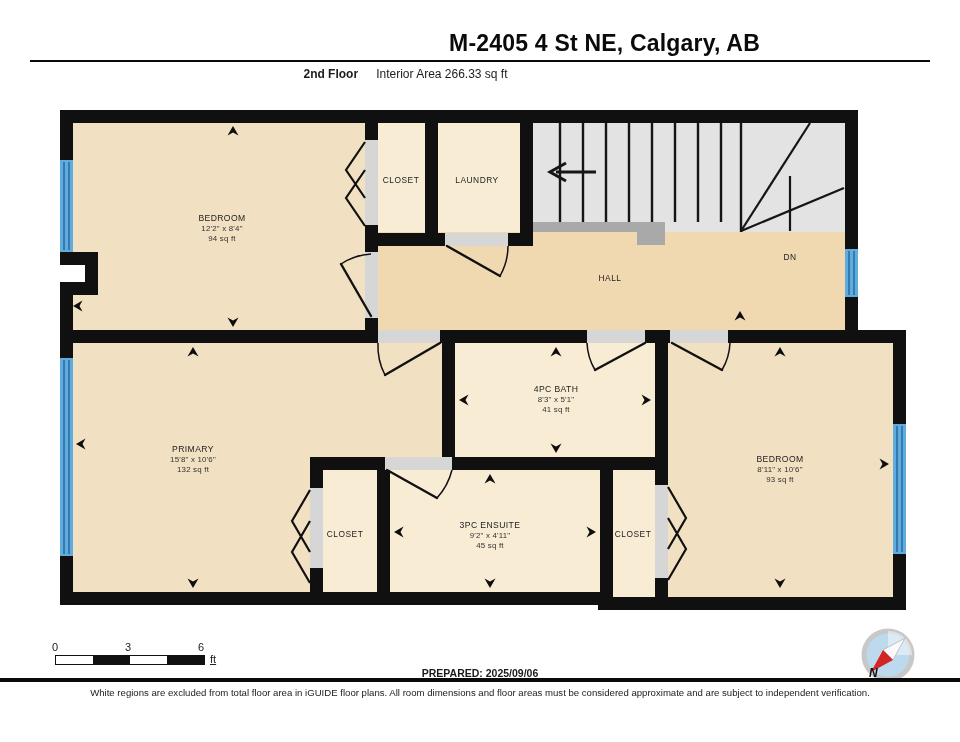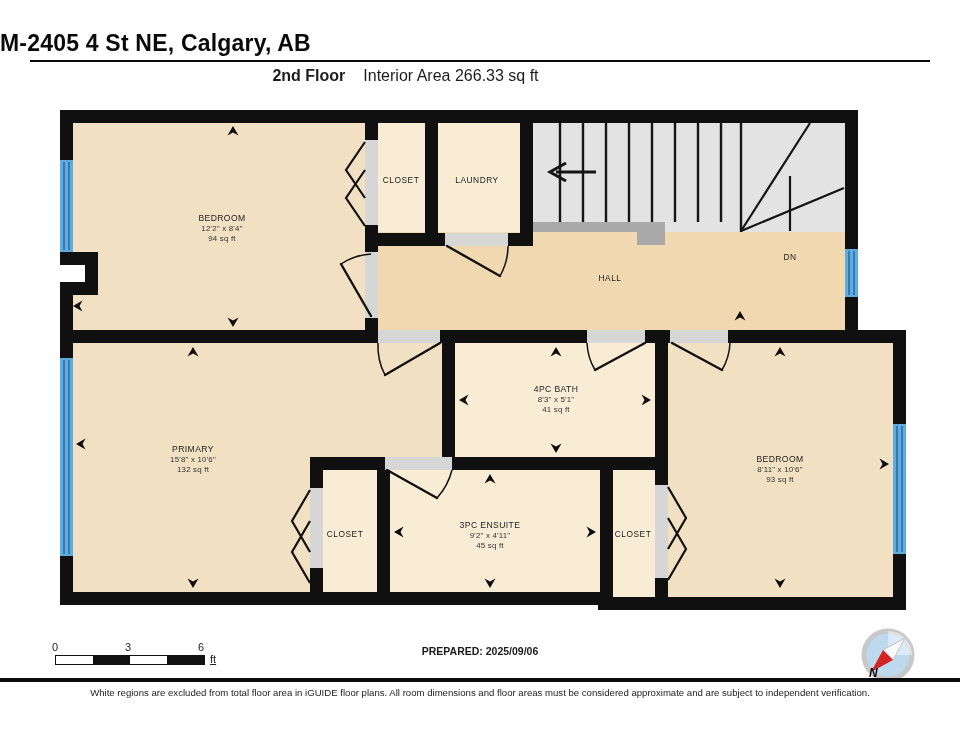--- a/index.html
+++ b/index.html
@@ -1,23 +1,23 @@
 <!DOCTYPE html>
 <html style="--wall: #101010; --floor_tan: #f2e0c2; --floor_cream: #f9ecd4; --floor_hall: #f0d9b0; --floor_stairs: #e3e3e3; --stair_nosing: #a9a9a9; --door_gap: #d6d6d6; --window_blue: #5face0; --window_stripe: #2d6e9e; --compass_red: #d42525; --compass_blue: #bcd9ee;"><head>
 <meta charset="utf-8">
 <style>
   html,body{margin:0;padding:0;background:#ffffff;}
   body{font-family:"Liberation Sans", sans-serif; color:#111;}
   #page{position:relative;width:960px;height:742px;background:#fff;overflow:hidden;}
 
-  .title{position:absolute;top:30px;left:0;width:760px;text-align:left;
+  .title{position:absolute;top:30px;left:0;width:760px;text-align:right;
          font-size:23px;font-weight:bold;letter-spacing:.2px;color:#0a0a0a;}
   .title-rule{position:absolute;top:60px;left:30px;width:900px;height:2px;background:#0a0a0a;}
   .subtitle{position:absolute;top:67px;left:0;width:811px;display:flex;justify-content:center;
-            align-items:center;gap:18px;font-size:16px;color:#1c1c1c;}
+            align-items:center;gap:18px;font-size:12px;color:#1c1c1c;}
   .subtitle .floor{font-weight:bold;}
 
   svg text{font-family:"Liberation Sans", sans-serif;}
   .room-name{font-size:8.6px;fill:#222;text-anchor:middle;letter-spacing:.4px;}
   .room-dims{font-size:7.9px;fill:#333;text-anchor:middle;letter-spacing:.2px;}
   .small-lbl{font-size:8.4px;fill:#222;text-anchor:middle;letter-spacing:.5px;}
 
   .floor-tan{fill:var(--floor_tan);}
   .floor-cream{fill:var(--floor_cream);}
   .floor-hall{fill:var(--floor_hall);}
@@ -36,21 +36,21 @@
   .arrow{fill:#0d0d0d;}
   .stair-arrow{stroke:#151515;stroke-width:3;fill:none;}
 
   .footer-scale{position:absolute;top:641px;left:55px;width:180px;font-size:11px;color:#222;}
   .scale-nums{position:relative;height:13px;}
   .scale-nums span{position:absolute;top:0;}
   .scale-bar{position:relative;margin-top:1px;width:148px;height:8px;border:1.2px solid #111;display:flex;}
   .scale-bar .seg{flex:1 0 auto;height:100%;}
   .seg.b{background:#111;} .seg.w{background:#fff;}
   .scale-ft{position:absolute;left:155px;top:12px;text-decoration:underline;}
-  .prepared{position:absolute;top:645px;left:0;width:960px;text-align:center;
+  .prepared{position:absolute;top:667px;left:0;width:960px;text-align:center;
             font-size:10.5px;font-weight:600;color:#1a1a1a;}
   .compass{position:absolute;top:626px;left:859px;width:58px;height:58px;}
   .compass-n{position:absolute;top:666px;left:869px;font-size:12px;font-style:italic;font-weight:bold;color:#111;}
   .bottom-bar{position:absolute;top:678px;left:0;width:960px;height:4px;background:#0a0a0a;}
   .disclaimer{position:absolute;top:687px;left:0;width:960px;text-align:center;
               font-size:9.6px;color:#222;}
 </style>
 </head>
 <body>
 

